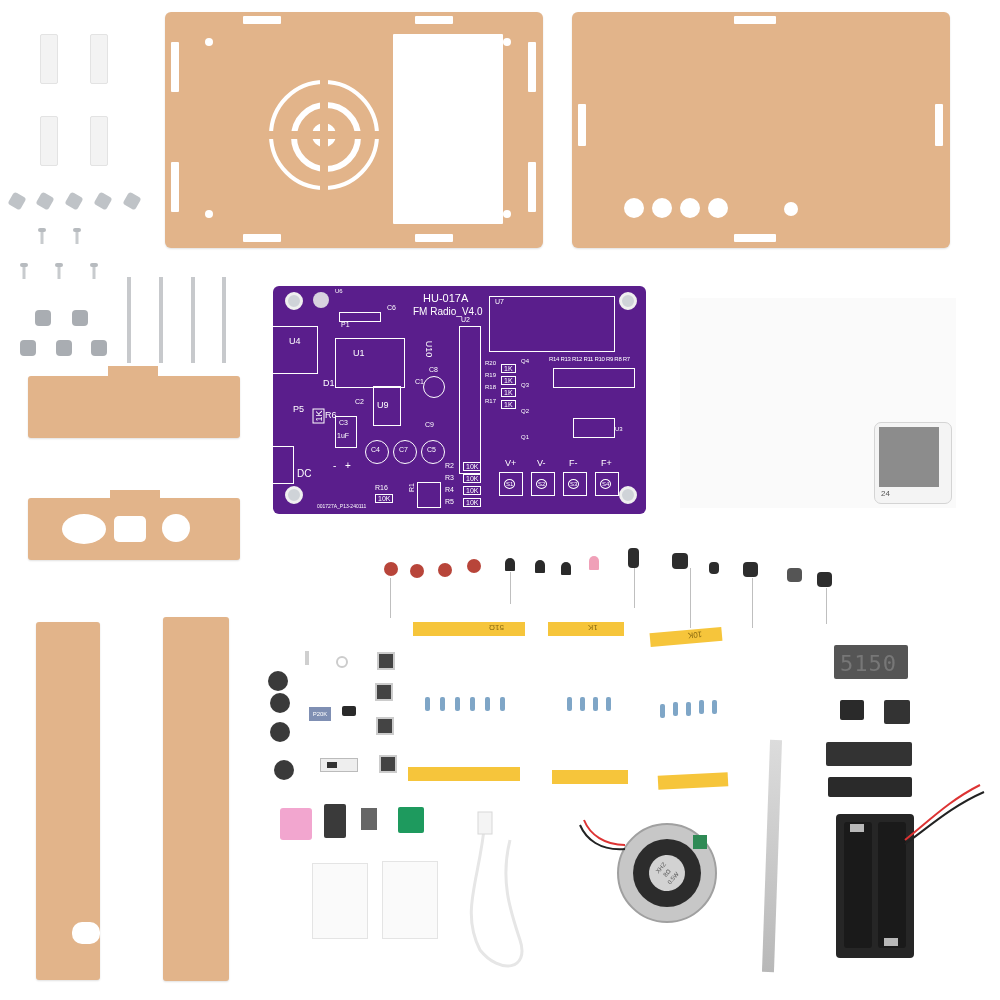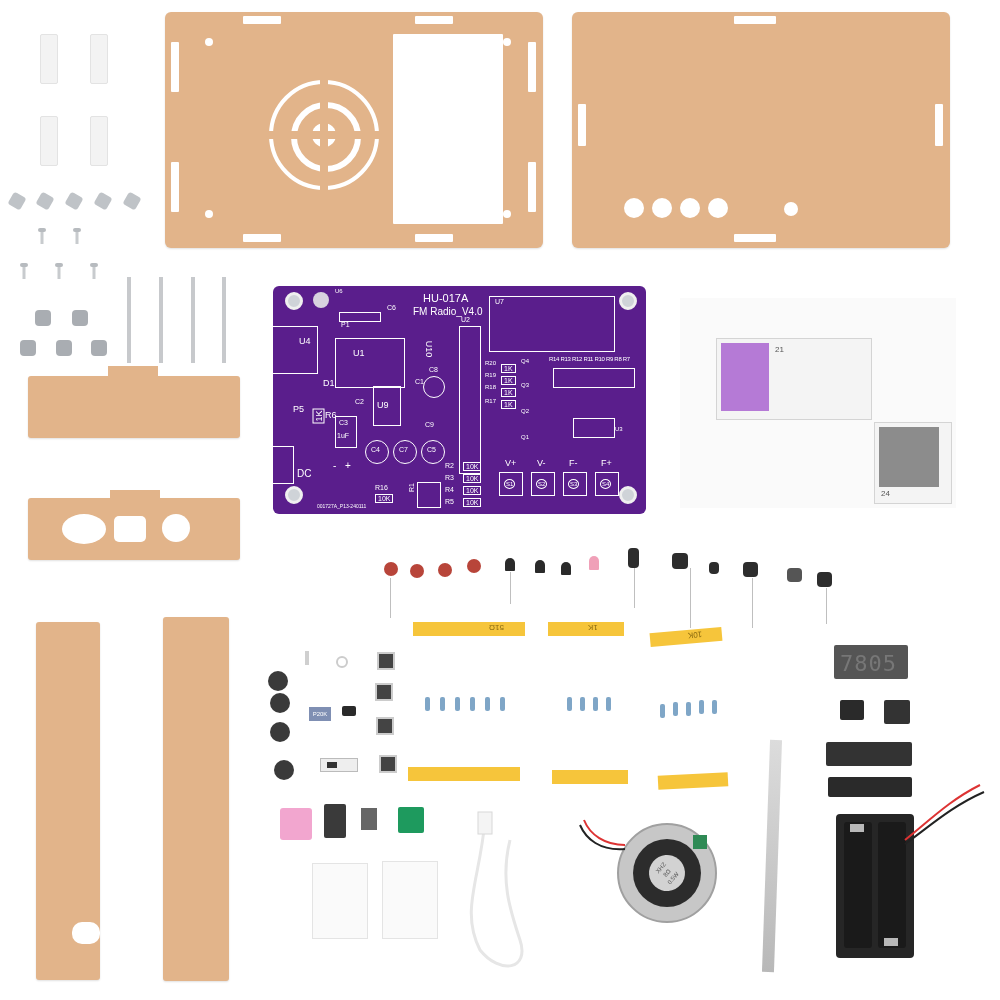--- a/index.html
+++ b/index.html
@@ -132,21 +132,21 @@
   <div class="silk" style="left:150px;top:6px;font-size:11px;">HU-017A</div>
   <div class="silk" style="left:140px;top:20px;font-size:10px;">FM Radio_V4.0</div>
 
   <div style="position:absolute;left:40px;top:6px;width:16px;height:16px;border-radius:50%;background:#d8d2df;"></div>
   <div class="silk" style="left:62px;top:2px;font-size:6px;">U6</div>
   <div class="silk" style="left:68px;top:35px;font-size:7px;">P1</div>
   <div style="position:absolute;left:66px;top:26px;width:40px;height:8px;border:1px solid #fff;"></div>
   <div class="silk" style="left:114px;top:18px;font-size:7px;">C6</div>
 
   <div style="position:absolute;left:0px;top:40px;width:44px;height:46px;border:1px solid #fff;border-left:none;"></div>
-  <div class="silk" style="left:18px;top:50px;padding-left:8px;">U4</div>
+  <div class="silk" style="left:8px;top:50px;padding-left:8px;">U4</div>
 
   <div style="position:absolute;left:62px;top:52px;width:68px;height:48px;border:1px solid #fff;"></div>
   <div class="silk" style="left:80px;top:62px;">U1</div>
   <div class="silk" style="left:148px;top:58px;transform:rotate(90deg);">U10</div>
 
   <div class="silk" style="left:50px;top:92px;">D1</div>
   <div class="silk" style="left:20px;top:118px;">P5</div>
   <div class="silk" style="left:38px;top:124px;border:1px solid #fff;padding:0 1px;transform:rotate(-90deg);">1K</div>
   <div class="silk" style="left:52px;top:124px;">R6</div>
 
@@ -226,25 +226,21 @@
     </div>
   <div style="position:absolute;left:290px;top:186px;width:22px;height:22px;border:1px solid #fff;">
       <span class="silk" style="left:4px;top:6px;font-size:6px;border:1px solid #fff;border-radius:50%;padding:1px;">S3</span>
     </div>
   <div style="position:absolute;left:322px;top:186px;width:22px;height:22px;border:1px solid #fff;">
       <span class="silk" style="left:4px;top:6px;font-size:6px;border:1px solid #fff;border-radius:50%;padding:1px;">S4</span>
     </div>
 </div>
 
 <div class="abs" style="left:680px;top:298px;width:276px;height:210px;background:#fafafa;">
-  <div class="instr-panel" style="left:36px;top:40px;width:154px;height:80px;">
-    <div class="instr-img" style="left:4px;top:4px;width:48px;height:68px;"></div>
-    <div class="label-tiny" style="position:absolute;left:58px;top:6px;">21</div>
-  </div>
-  <div class="instr-panel" style="left:194px;top:124px;width:76px;height:80px;">
+  <div class="instr-panel" style="left:194px;top:124px;width:76px;height:80px;border-radius:7px;">
     <div class="instr-img" style="left:4px;top:4px;width:60px;height:60px;background:#8c8c8c;"></div>
     <div class="label-tiny" style="position:absolute;left:6px;top:66px;">24</div>
   </div>
 </div>
 
 <div>
   <div class="cap-ceramic" style="left:384px;top:562px;"></div>
   <div class="cap-ceramic" style="left:410px;top:564px;"></div>
   <div class="cap-ceramic" style="left:438px;top:563px;"></div>
   <div class="cap-ceramic" style="left:467px;top:559px;"></div>
@@ -340,21 +336,21 @@
 </div>
 <svg class="abs" style="left:570px;top:815px;width:60px;height:60px;" viewBox="0 0 60 60">
   <path d="M55 30 C35 30, 20 20, 14 5" fill="none" stroke="#d33" stroke-width="2"></path>
   <path d="M55 34 C30 36, 16 24, 10 10" fill="none" stroke="#222" stroke-width="2"></path>
 </svg>
 
 <div class="abs" style="left:766px;top:740px;width:12px;height:232px;background:linear-gradient(#dcdcdc,#b8b8b8);transform:rotate(2deg);"></div>
 
 <div>
   <div class="ic" style="left:834px;top:645px;width:74px;height:34px;background:#555;">
-    <div style="position:absolute;left:6px;top:6px;font-size:22px;color:#777;font-family:'DejaVu Sans Mono',monospace;letter-spacing:1px;">7805</div>
+    <div style="position:absolute;left:6px;top:6px;font-size:22px;color:#777;font-family:'DejaVu Sans Mono',monospace;letter-spacing:1px;">5150</div>
   </div>
   <div class="ic" style="left:840px;top:700px;width:24px;height:20px;"></div>
   <div class="ic" style="left:884px;top:700px;width:26px;height:24px;background:#333;"></div>
   <div class="ic" style="left:826px;top:742px;width:86px;height:24px;background:#333;"></div>
   <div class="ic" style="left:828px;top:777px;width:84px;height:20px;"></div>
 </div>
 
 <div class="abs" style="left:836px;top:814px;width:78px;height:144px;background:#262626;border-radius:4px;">
   <div style="position:absolute;left:8px;top:8px;width:28px;height:126px;background:#1a1a1a;border-radius:3px;"></div>
   <div style="position:absolute;left:42px;top:8px;width:28px;height:126px;background:#1a1a1a;border-radius:3px;"></div>

